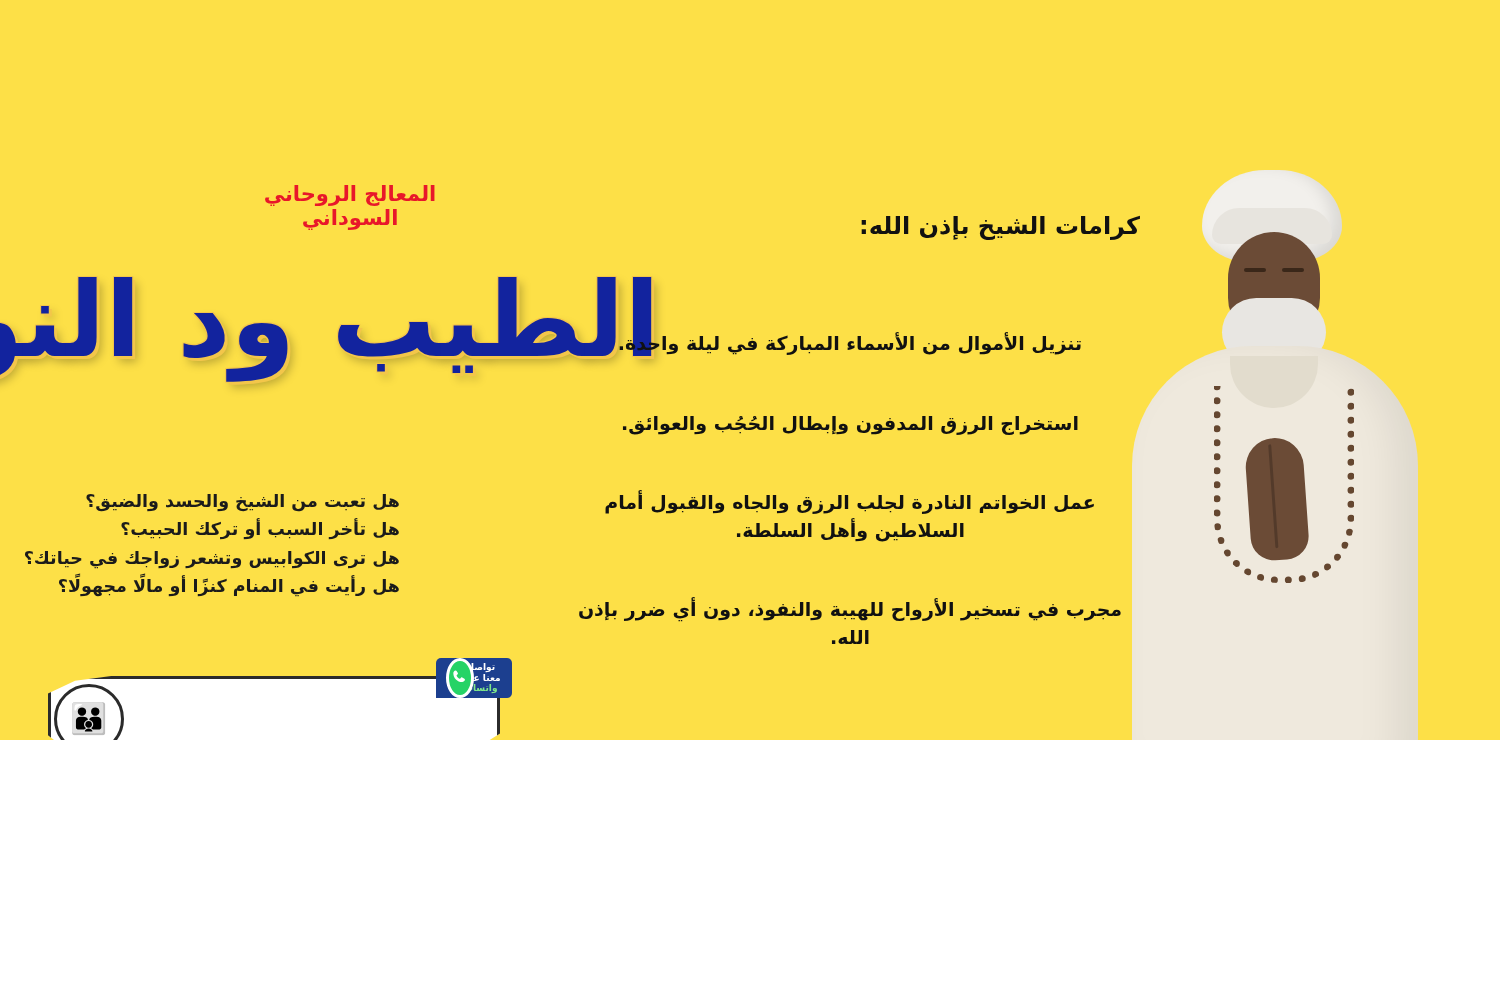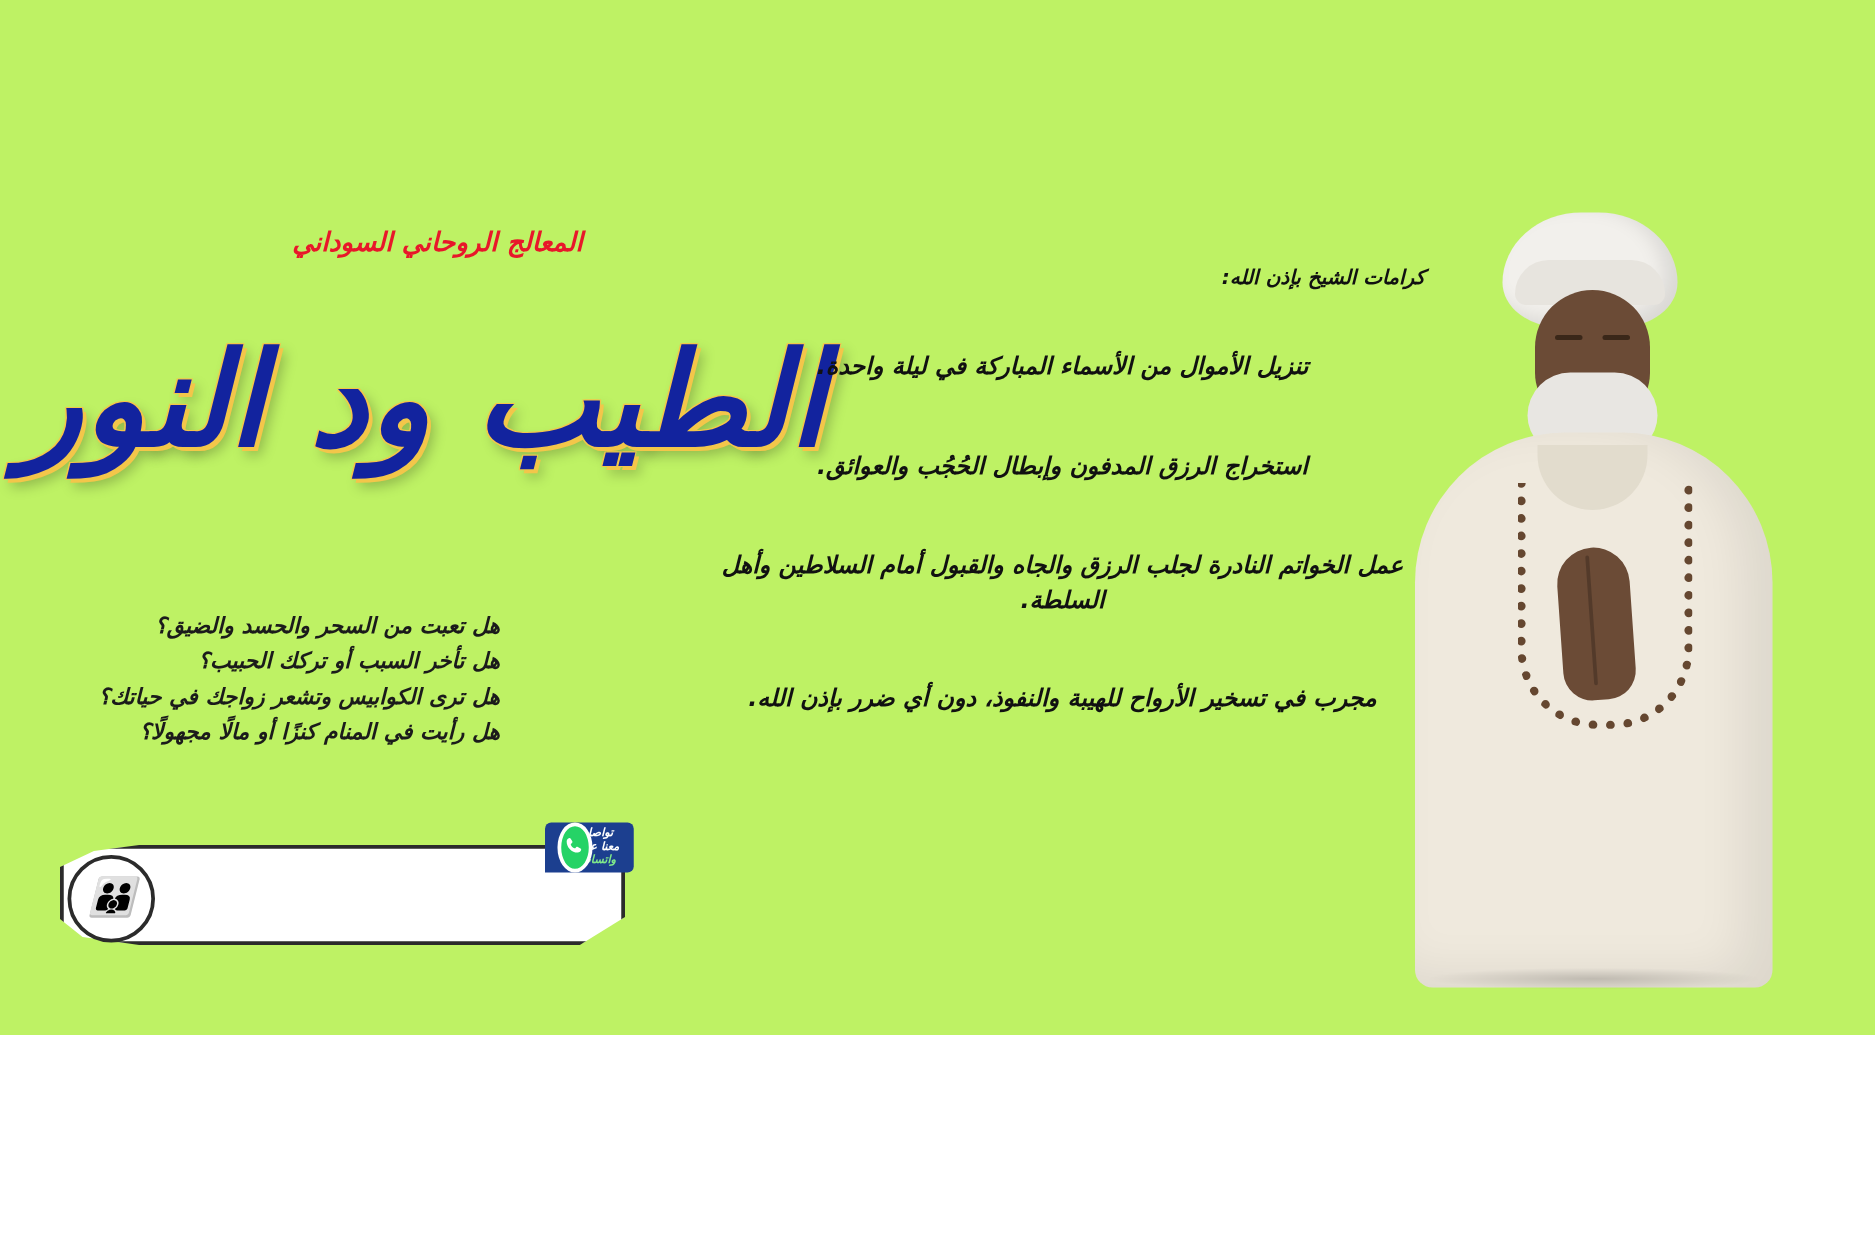--- a/index.html
+++ b/index.html
@@ -6,24 +6,23 @@
     margin: 0;
     padding: 0;
     background: #ffffff;
   }
   body {
     font-family: "DejaVu Sans", "Liberation Sans", sans-serif;
   }
   .poster {
     position: relative;
     width: 1500px;
-    height: 828px;
-    background: #bef264;
+    height: 740px;
+    background: #fde047;
     overflow: hidden;
-    font-style: italic;
   }
   .tagline {
     position: absolute;
     top: 182px;
     left: 230px;
     width: 240px;
     text-align: center;
     color: #e8172a;
     font-size: 21px;
     font-weight: bold;
@@ -160,23 +159,23 @@
     position: absolute;
     top: 212px;
     left: 560px;
     width: 580px;
     direction: rtl;
     text-align: right;
     color: #111111;
     font-family: "DejaVu Sans", sans-serif;
   }
   .services .heading {
-    font-size: 16px;
-    font-weight: bold;
-    margin-bottom: 49px;
+    font-size: 24px;
+    font-weight: bold;
+    margin-bottom: 90px;
     text-align: right;
   }
   .services .item {
     font-size: 19px;
     font-weight: bold;
     line-height: 1.45;
     margin-bottom: 52px;
     text-align: center;
   }
   .services .item:last-child { margin-bottom: 0; }
@@ -295,21 +294,21 @@
 </style>
 </head>
 <body>
 
 <div class="poster">
 
   <div class="tagline">المعالج الروحاني السوداني</div>
   <div class="main-title">الطيب ود النور</div>
 
   <div class="questions">
-    <div>هل تعبت من السحر والحسد والضيق؟</div>
+    <div>هل تعبت من الشيخ والحسد والضيق؟</div>
     <div>هل تأخر السبب أو تركك الحبيب؟</div>
     <div>هل ترى الكوابيس وتشعر زواجك في حياتك؟</div>
     <div>هل رأيت في المنام كنزًا أو مالًا مجهولًا؟</div>
   </div>
 
   <div class="phone-ribbon">
     <div class="ribbon-shape"></div>
     <div class="ribbon-badge">
       <span class="badge-emoji">👪</span>
     </div>

